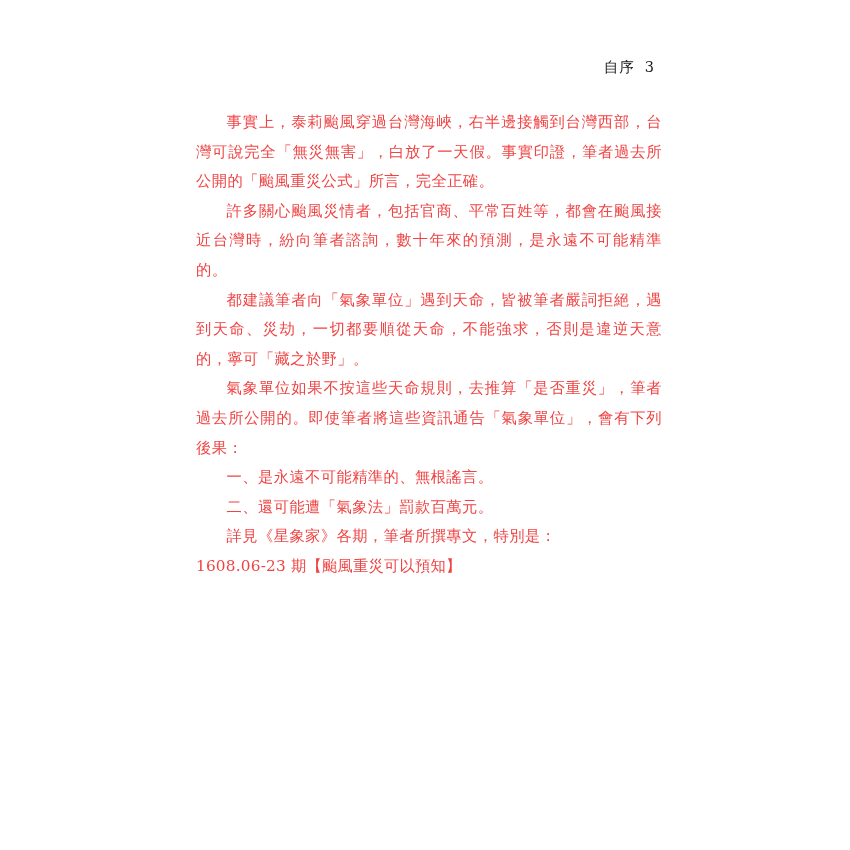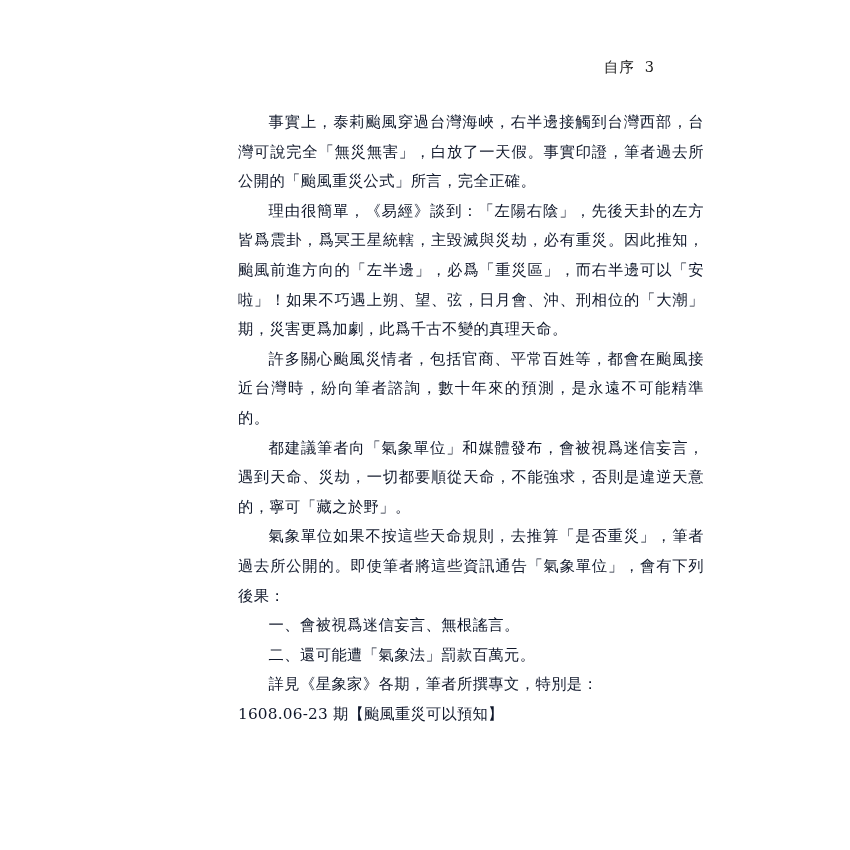--- a/index.html
+++ b/index.html
@@ -33,24 +33,23 @@
   .header .hdr-title {
     margin-right: 10px;
   }
   .body-text {
     position: absolute;
     left: 196px;
     top: 108px;
     width: 466px;
     font-size: 15.3px;
     line-height: 29.6px;
-    color: #0f172a;
+    color: #ef4444;
     text-align: justify;
     text-justify: inter-character;
-    margin-left: 42px;
   }
   .para {
     margin: 0;
     text-indent: 2em;
     letter-spacing: 0.4px;
   }
   .para.listitem {
     text-indent: 2em;
   }
   .para.final {
@@ -62,23 +61,22 @@
 <body>
 
 <div class="page">
 
   <div class="header">
     <span class="hdr-title">自序</span><span class="hdr-page">3</span>
   </div>
 
   <div class="body-text">
     <p class="para">事實上，泰莉颱風穿過台灣海峽，右半邊接觸到台灣西部，台灣可說完全「無災無害」，白放了一天假。事實印證，筆者過去所公開的「颱風重災公式」所言，完全正確。</p>
-    <p class="para">理由很簡單，《易經》談到：「左陽右陰」，先後天卦的左方皆爲震卦，爲冥王星統轄，主毀滅與災劫，必有重災。因此推知，颱風前進方向的「左半邊」，必爲「重災區」，而右半邊可以「安啦」！如果不巧遇上朔、望、弦，日月會、沖、刑相位的「大潮」期，災害更爲加劇，此爲千古不變的真理天命。</p>
     <p class="para">許多關心颱風災情者，包括官商、平常百姓等，都會在颱風接近台灣時，紛向筆者諮詢，數十年來的預測，是永遠不可能精準的。</p>
-    <p class="para">都建議筆者向「氣象單位」和媒體發布，會被視爲迷信妄言，遇到天命、災劫，一切都要順從天命，不能強求，否則是違逆天意的，寧可「藏之於野」。</p>
+    <p class="para">都建議筆者向「氣象單位」遇到天命，皆被筆者嚴詞拒絕，遇到天命、災劫，一切都要順從天命，不能強求，否則是違逆天意的，寧可「藏之於野」。</p>
     <p class="para">氣象單位如果不按這些天命規則，去推算「是否重災」，筆者過去所公開的。即使筆者將這些資訊通告「氣象單位」，會有下列後果：</p>
-    <p class="para listitem">一、會被視爲迷信妄言、無根謠言。</p>
+    <p class="para listitem">一、是永遠不可能精準的、無根謠言。</p>
     <p class="para listitem">二、還可能遭「氣象法」罰款百萬元。</p>
     <p class="para">詳見《星象家》各期，筆者所撰專文，特別是：</p>
     <p class="para final">1608.06-23 期【颱風重災可以預知】</p>
   </div>
 
 </div>
 
 </body></html>

